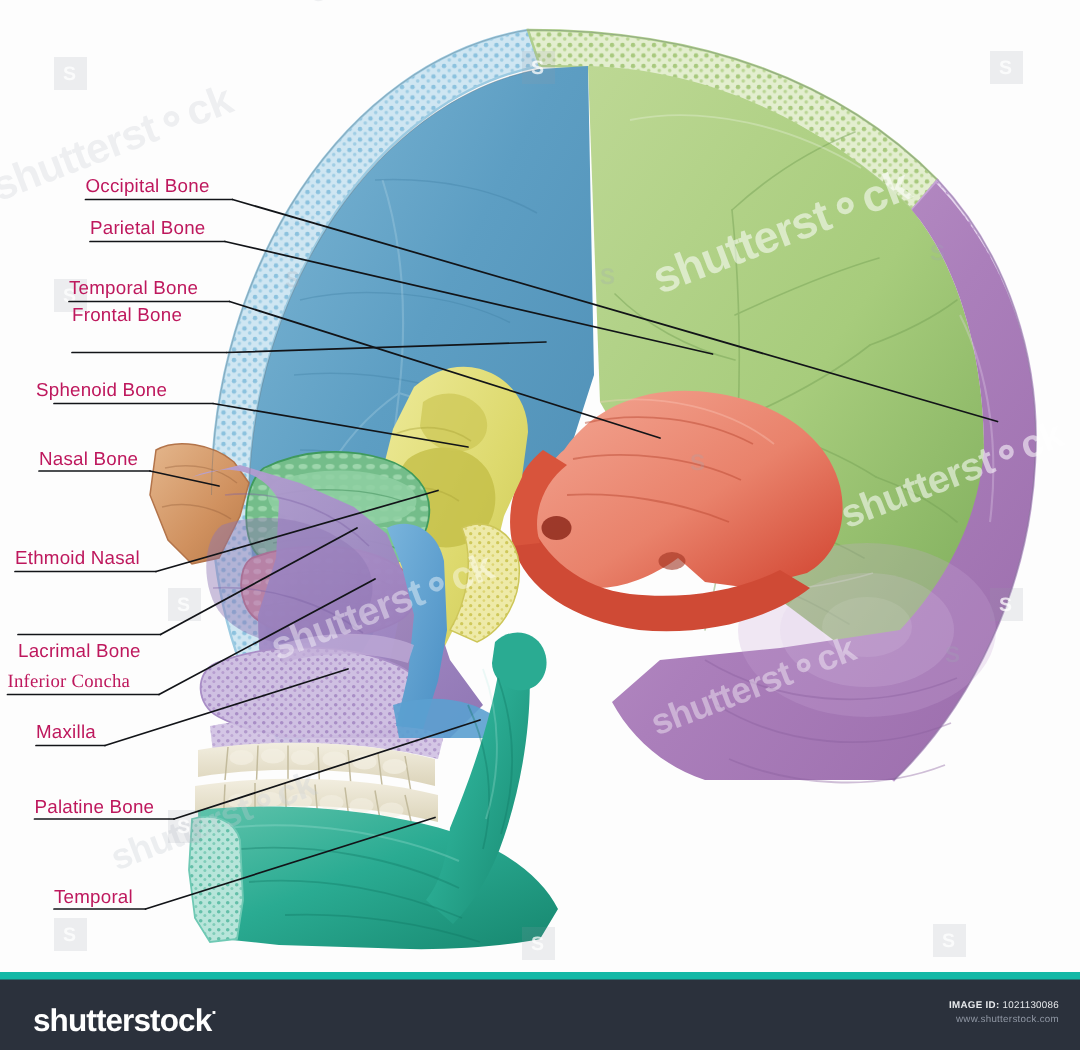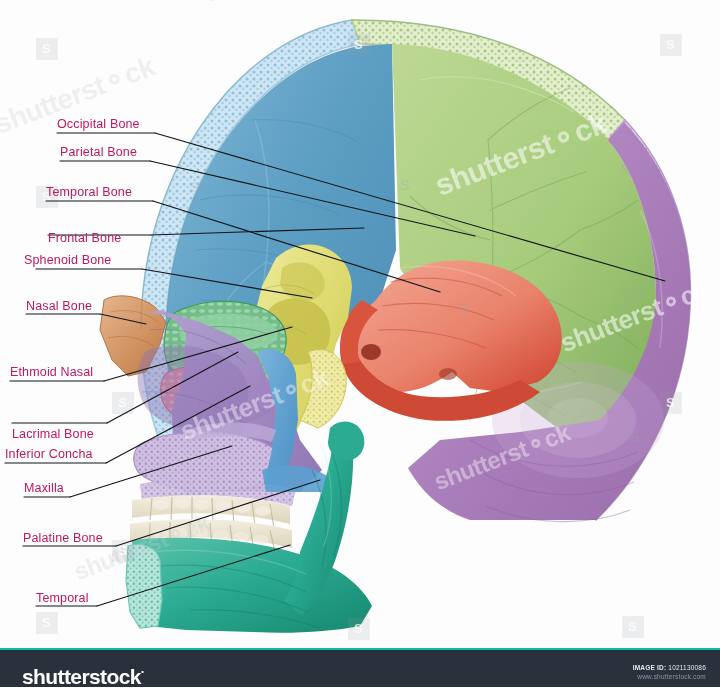--- a/index.html
+++ b/index.html
@@ -41,23 +41,23 @@
     white-space: nowrap;
     letter-spacing: 0.15px;
     line-height: 1;
   }
   
   #footer-bar {
     position: absolute;
     left: 0;
     top: 648px;
     width: 720px;
-    height: 39px;
+    height: 52px;
     background: #2b313c;
-    border-top: 2px solid #14b8a6;
+    border-top: 5px solid #14b8a6;
     box-sizing: border-box;
   }
   #brand {
     position: absolute;
     left: 22px;
     top: 14px;
     color: #ffffff;
     font-family: "Liberation Sans", sans-serif;
     font-size: 21px;
     font-weight: bold;
@@ -489,26 +489,26 @@
             <polyline points="70,497 232,446"></polyline>
             <line x1="23" y1="546" x2="116" y2="546"></line>
             <polyline points="116,546 320,480"></polyline>
             <line x1="36" y1="606" x2="97" y2="606"></line>
             <polyline points="97,606 290,545"></polyline>
           </g>
       </svg>
     <div class="label" style="left: 57px; top: 118px;">Occipital Bone</div>
         <div class="label" style="left: 60px; top: 146px;">Parietal Bone</div>
         <div class="label" style="left: 46px; top: 186px;">Temporal Bone</div>
-        <div class="label" style="left: 48px; top: 232px; text-align: center;">Frontal Bone</div>
+        <div class="label" style="left: 48px; top: 204px; text-align: center;">Frontal Bone</div>
         <div class="label" style="left: 24px; top: 254px;">Sphenoid Bone</div>
         <div class="label" style="left: 26px; top: 300px;">Nasal Bone</div>
         <div class="label" style="left: 10px; top: 366px;">Ethmoid Nasal</div>
         <div class="label" style="left: 12px; top: 408px; margin-top: 20px;">Lacrimal Bone</div>
-        <div class="label" style="left: 5px; top: 448px;">Inferior Concha</div>
+        <div class="label" style="left: 5px; top: 448px; font-family: Liberation Serif, serif;">Inferior Concha</div>
         <div class="label" style="left: 24px; top: 482px;">Maxilla</div>
         <div class="label" style="left: 23px; top: 532px;">Palatine Bone</div>
         <div class="label" style="left: 36px; top: 592px;">Temporal</div>
       </div>
   </div>
 
   <div id="footer-bar">
     <div id="brand"><span>shutterstock</span><span class="dot">·</span></div>
     <div id="meta">
       <div class="m-id"><b>IMAGE ID:</b>

